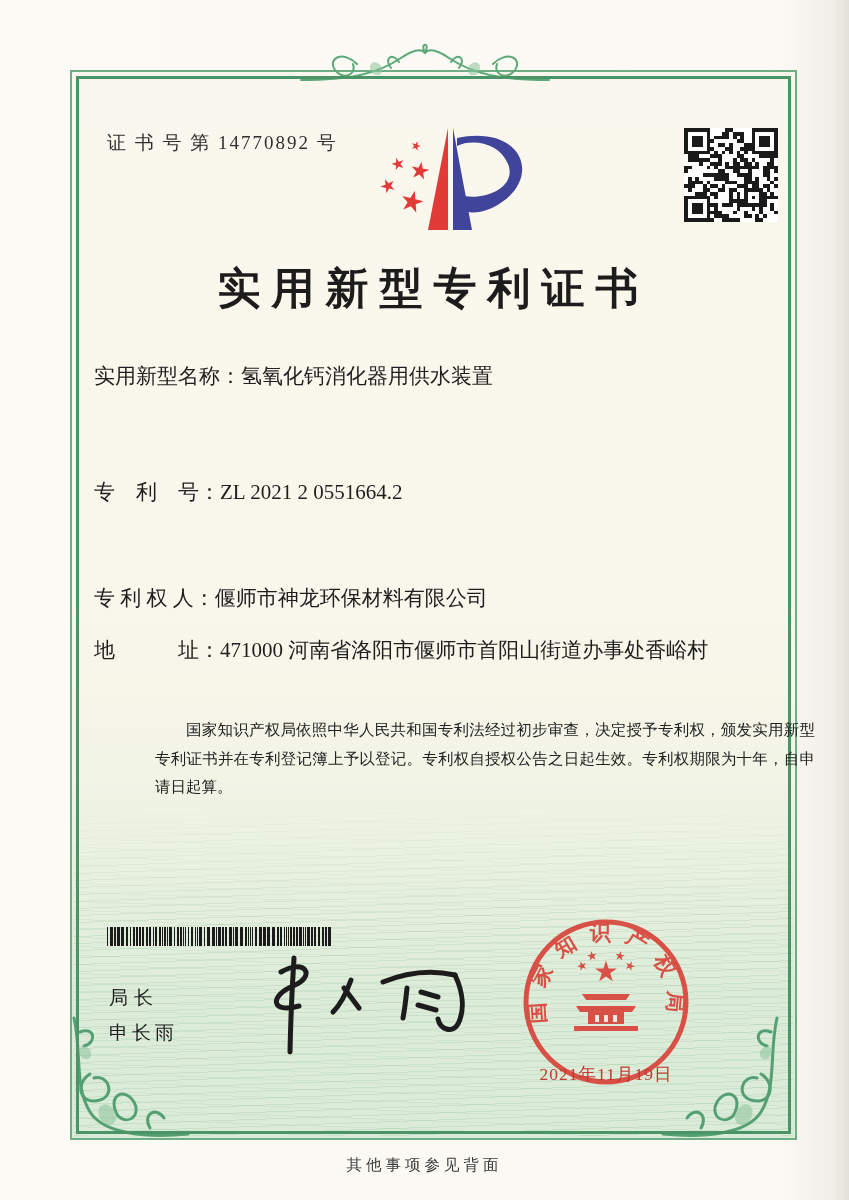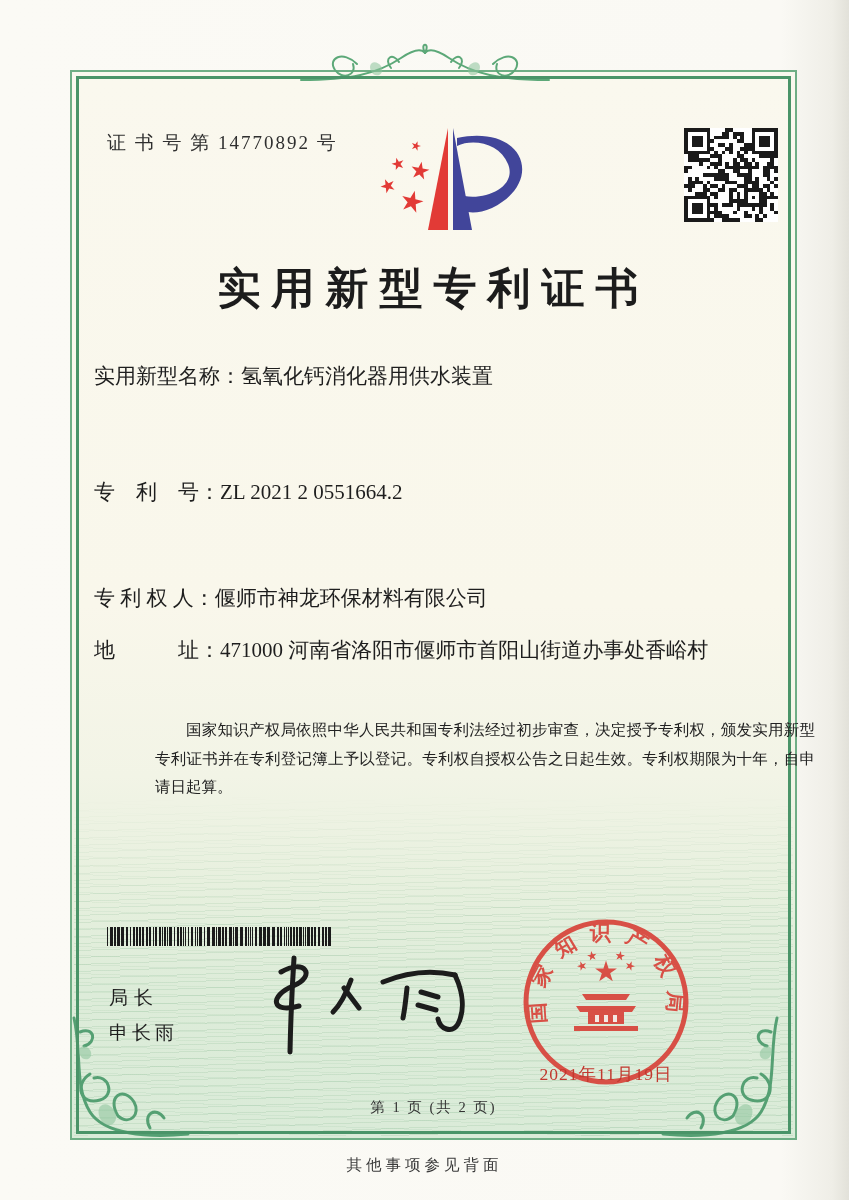--- a/index.html
+++ b/index.html
@@ -517,21 +517,20 @@
         <rect x="56" y="112" width="64" height="5"></rect>
         <g fill="#f6e8e4">
           <rect x="77" y="101" width="4" height="7"></rect>
           <rect x="86" y="101" width="4" height="7"></rect>
           <rect x="95" y="101" width="4" height="7"></rect>
         </g>
       </g>
     </svg>
     <div class="seal-date">2021年11月19日</div>
 
-    <div class="page-footer">第 1 页 (共 2 页)</div>
 
   </div>
 
   <svg class="corner-bl" viewBox="0 0 130 132">
     <g stroke="#55a073" stroke-width="3" fill="none" stroke-linecap="round">
       <path d="M8,6 C16,40 8,74 24,100 C38,122 80,126 122,122"></path>
       <path d="M14,20 C28,14 32,30 18,34"></path>
       <path d="M24,62 C8,72 14,94 34,88 C50,83 42,62 28,66"></path>
       <path d="M52,104 C40,84 58,74 68,90 C75,102 64,114 52,104"></path>
       <path d="M84,116 C76,102 90,94 98,106"></path>

